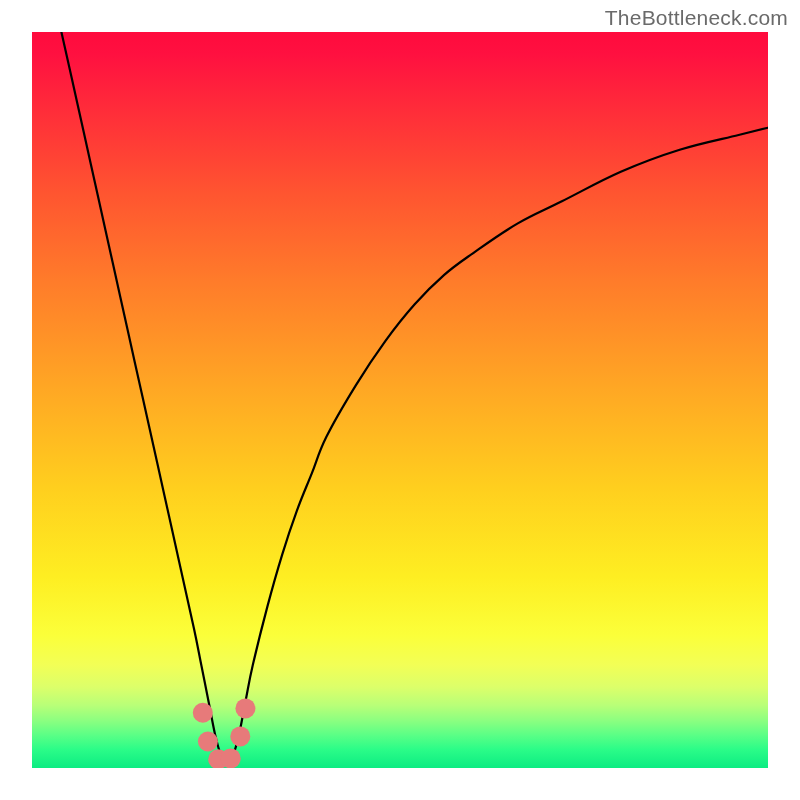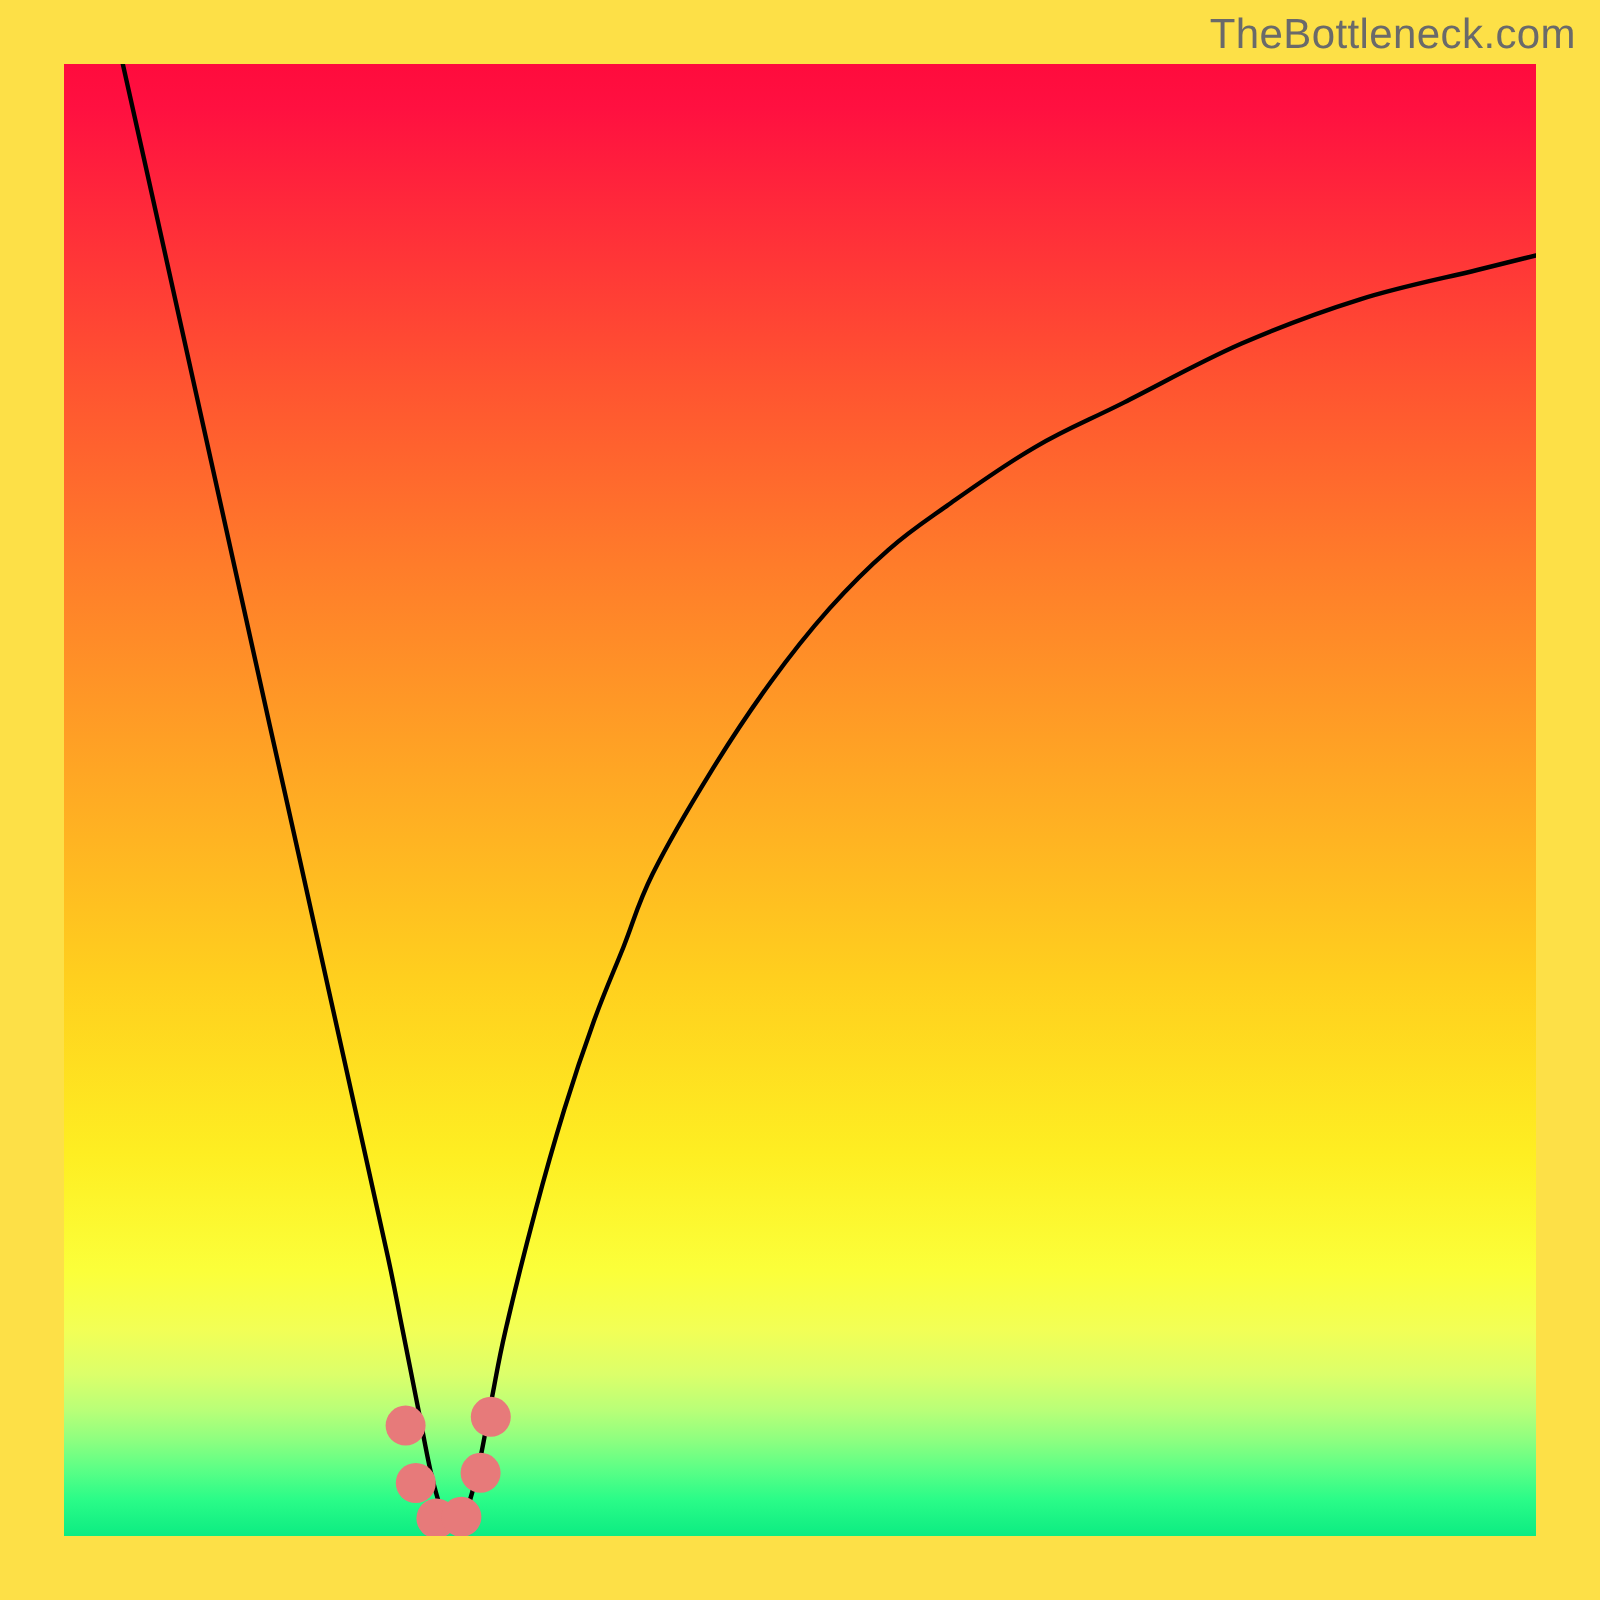--- a/index.html
+++ b/index.html
@@ -10,21 +10,21 @@
     height: 800px;
     overflow: hidden;
     font-family: Arial, Helvetica, sans-serif;
   }
   .frame {
     position: absolute;
     top: 0;
     left: 0;
     width: 800px;
     height: 800px;
-    background: #fde047;
+    background: #ffffff;
   }
   .plot {
     position: absolute;
     top: 32px;
     left: 32px;
     width: 736px;
     height: 736px;
     overflow: hidden;
   }
   .gradient {

